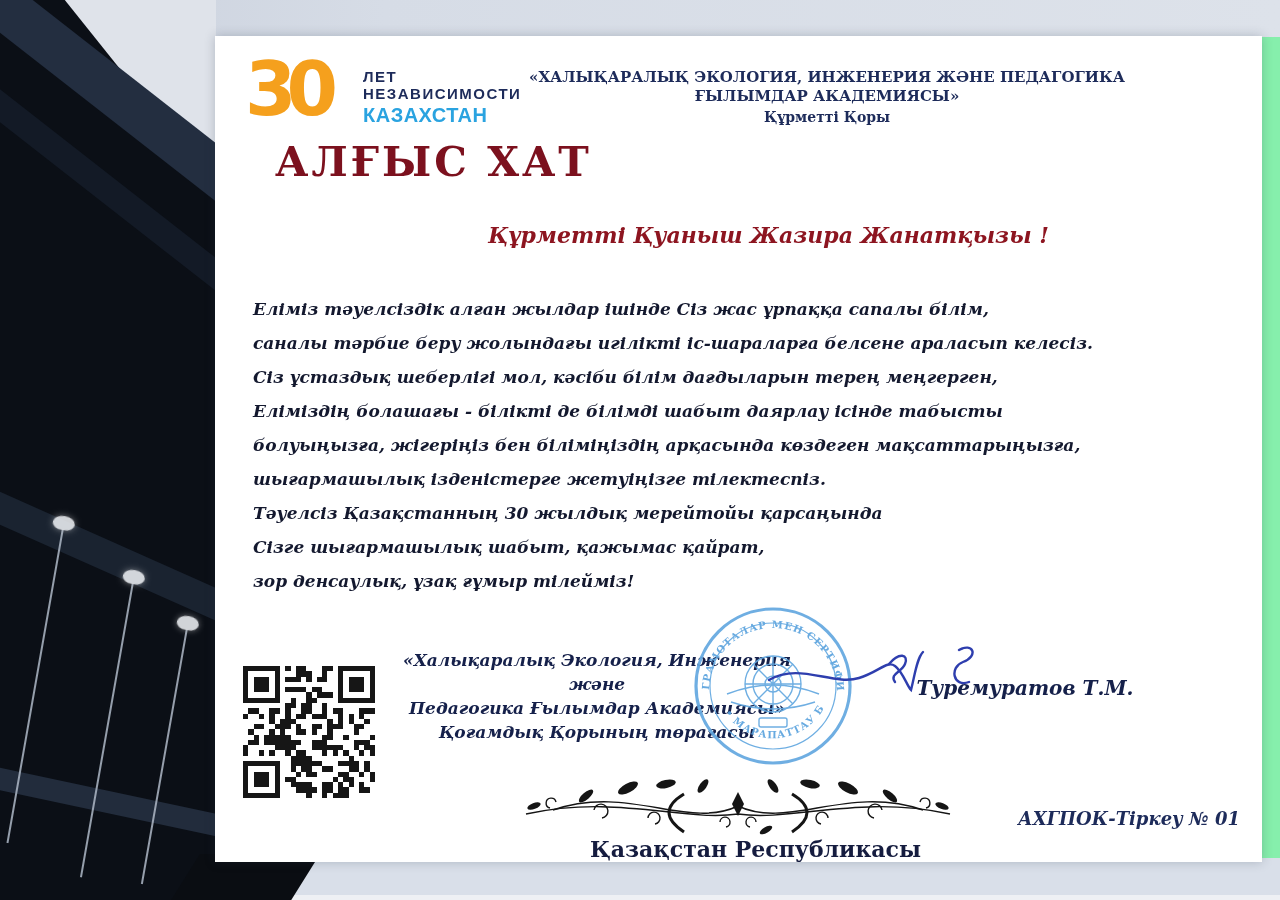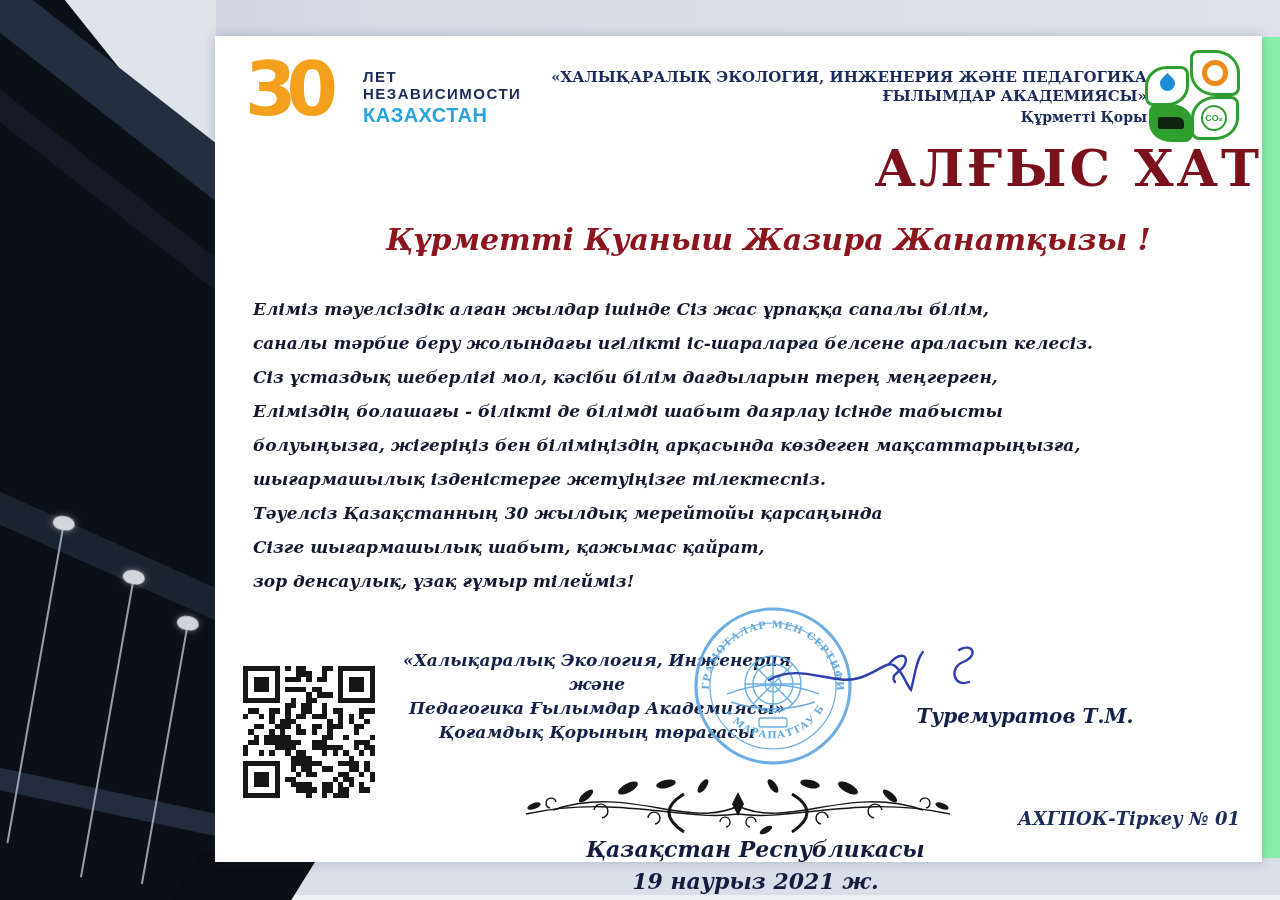--- a/index.html
+++ b/index.html
@@ -35,60 +35,60 @@
   .page{position:absolute;left:215px;top:36px;width:1047px;height:826px;background:#ffffff;
         box-shadow:0 0 10px rgba(40,50,70,.25);z-index:3;}
 
   
   .logo30{position:absolute;left:30px;top:18px;width:310px;height:95px;}
   .logo30 .num{position:absolute;left:0;top:-8px;color:#f5a01d;
       font-family:"DejaVu Sans",sans-serif;font-weight:800;font-size:74px;letter-spacing:-10px;}
   .logo30 .txt{position:absolute;left:118px;top:14px;font-family:"Liberation Sans",sans-serif;}
   .logo30 .t1{color:#1d2b5a;font-size:15px;font-weight:bold;letter-spacing:1.5px;}
   .logo30 .t2{color:#2aa3e0;font-size:20px;font-weight:bold;letter-spacing:.5px;margin-top:2px;}
-  .org-header{position:absolute;left:292px;top:32px;width:640px;text-align:right;color:#1d2b5a;}
+  .org-header{position:absolute;left:292px;top:32px;width:640px;text-align:center;color:#1d2b5a;}
   .org-header .l1{font-size:15px;font-weight:bold;line-height:19px;}
   .org-header .l2{font-size:14px;font-weight:bold;margin-top:3px;}
   .eco{position:absolute;left:928px;top:14px;width:100px;height:92px;}
   .eco .petal{position:absolute;border:3px solid #2f9e2f;background:#fff;}
   .eco .p-tl{left:2px;top:16px;width:38px;height:34px;border-radius:50% 8px 50% 8px;}
   .eco .p-tr{left:47px;top:0;width:44px;height:40px;border-radius:8px 50% 8px 50%;}
   .eco .p-bl{left:6px;top:54px;width:38px;height:32px;border-radius:8px 50% 8px 50%;background:#2f9e2f;}
   .eco .p-br{left:48px;top:46px;width:42px;height:38px;border-radius:50% 8px 50% 8px;}
   .eco .drop{position:absolute;left:12px;top:7px;width:15px;height:15px;background:#1e8fd6;
              border-radius:0 50% 50% 50%;transform:rotate(45deg);}
   .eco .ring{position:absolute;left:9px;top:7px;width:16px;height:16px;border:5px solid #ef8b1a;border-radius:50%;}
   .eco .city{position:absolute;left:6px;top:10px;width:26px;height:12px;background:#10240f;border-radius:2px 6px 2px 2px;}
   .eco .co2{position:absolute;left:7px;top:6px;width:22px;height:22px;border:2.5px solid #2f9e2f;border-radius:50%;
             color:#2f9e2f;font-family:"Liberation Sans",sans-serif;font-size:9px;font-weight:bold;
             display:flex;align-items:center;justify-content:center;background:#fff;}
 
   
-  .title{position:absolute;left:60px;right:0;top:102px;text-align:right;
-         color:#7c111e;font-size:51px;font-weight:bold;letter-spacing:3px;}
+  .title{position:absolute;left:60px;right:0;top:102px;text-align:left;
+         color:#7c111e;font-size:41px;font-weight:bold;letter-spacing:3px;}
   .recipient{position:absolute;left:60px;right:0;top:186px;text-align:center;
-         color:#8d1520;font-size:30px;font-weight:bold;font-style:italic;}
+         color:#8d1520;font-size:22px;font-weight:bold;font-style:italic;}
   .body-text{position:absolute;left:38px;right:4px;top:256px;
          color:#13182e;font-size:17px;font-weight:bold;font-style:italic;line-height:34px;}
 
   
   .qr{position:absolute;left:28px;top:630px;width:132px;height:132px;}
   .sig-org{position:absolute;left:182px;top:612px;width:400px;text-align:center;
            color:#15204a;font-size:17px;font-weight:bold;font-style:italic;line-height:24px;}
   .stamp{position:absolute;left:478px;top:570px;width:160px;height:160px;opacity:.92;}
   .signature{position:absolute;left:548px;top:598px;width:240px;height:90px;z-index:5;}
   .signer{position:absolute;left:700px;top:640px;width:220px;text-align:center;
-          color:#15204a;font-size:20px;font-weight:bold;font-style:italic;margin-top:28px;}
+          color:#15204a;font-size:20px;font-weight:bold;font-style:italic;}
 
   
   .ornament{position:absolute;left:283px;top:740px;width:480px;height:64px;}
   .registry{position:absolute;right:22px;top:772px;width:260px;text-align:right;
             color:#1d2b5a;font-size:18px;font-weight:bold;font-style:italic;}
   .country{position:absolute;left:38px;right:4px;top:800px;text-align:center;
-           color:#151c3f;font-size:22px;font-weight:bold;font-style:italic;}
+           color:#151c3f;font-size:22px;font-weight:bold;}
   .cert-date{position:absolute;left:38px;right:4px;top:832px;text-align:center;
            color:#151c3f;font-size:22px;font-weight:bold;font-style:italic;}
 </style>
 </head>
 <body>
 
 <div id="canvas">
 
   <div class="top-band"></div>
   <div class="bottom-band"></div>
@@ -114,34 +114,20 @@
         <div class="t1">ЛЕТ НЕЗАВИСИМОСТИ</div>
         <div class="t2">КАЗАХСТАН</div>
       </div>
     </div>
 
     <div class="org-header">
       <div class="l1">«ХАЛЫҚАРАЛЫҚ ЭКОЛОГИЯ, ИНЖЕНЕРИЯ ЖӘНЕ ПЕДАГОГИКА ҒЫЛЫМДАР АКАДЕМИЯСЫ»</div>
       <div class="l2">Құрметті Қоры</div>
     </div>
 
-    <div class="eco">
-      <div class="petal p-tl">
-          <div class="drop"></div>
-        </div>
-      <div class="petal p-tr">
-          <div class="ring"></div>
-        </div>
-      <div class="petal p-bl">
-          <div class="city"></div>
-        </div>
-      <div class="petal p-br">
-          <div class="co2">CO₂</div>
-        </div>
-    </div>
 
     <div class="title">АЛҒЫС ХАТ</div>
 
     <div class="recipient">Құрметті Қуаныш Жазира Жанатқызы !</div>
 
     <div class="body-text">
       <div>Еліміз тәуелсіздік алған жылдар ішінде Сіз жас ұрпаққа сапалы білім,</div>
       <div>саналы тәрбие беру жолындағы игілікті іс-шараларға белсене араласып келесіз.</div>
       <div>Сіз ұстаздық шеберлігі мол, кәсіби білім дағдыларын терең меңгерген,</div>
       <div>Еліміздің болашағы - білікті де білімді шабыт даярлау ісінде табысты</div>
@@ -436,16 +422,15 @@
           <ellipse cx="36" cy="30" rx="7" ry="3" transform="rotate(-20 36 30)"></ellipse>
           <ellipse cx="444" cy="30" rx="7" ry="3" transform="rotate(20 444 30)"></ellipse>
           <ellipse cx="212,52" cy="54" rx="7" ry="3" transform="rotate(30 212 54)"></ellipse>
           <ellipse cx="268" cy="54" rx="7" ry="3" transform="rotate(-30 268 54)"></ellipse>
         </g>
       </svg>
     </div>
 
     <div class="registry">АХГПОК-Тіркеу № 01</div>
     <div class="country">Қазақстан Республикасы</div>
-    <div class="cert-date">19 наурыз 2021 ж.</div>
 
   </div>
 </div>
 
 </body></html>

